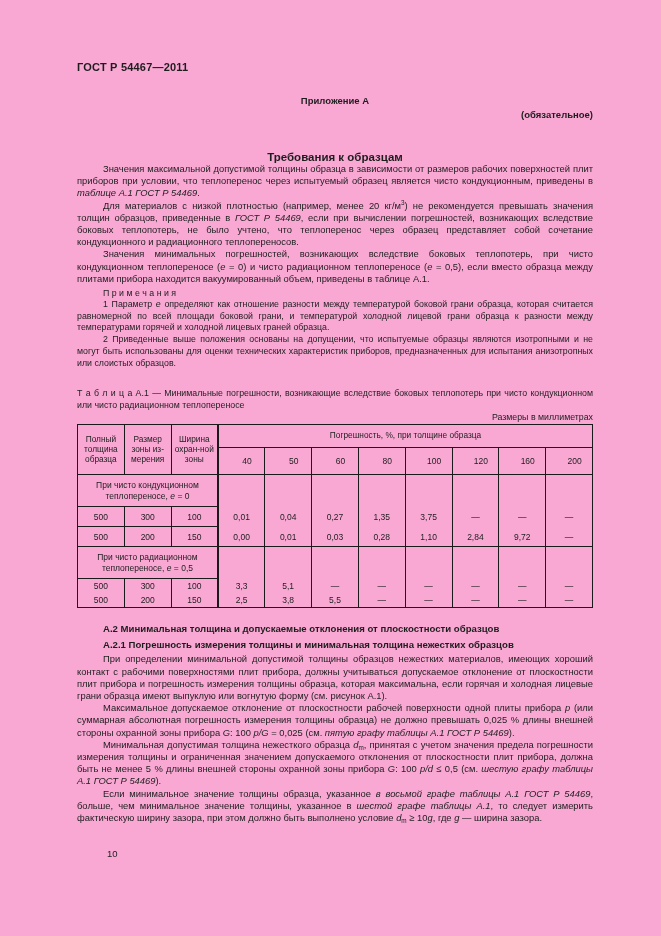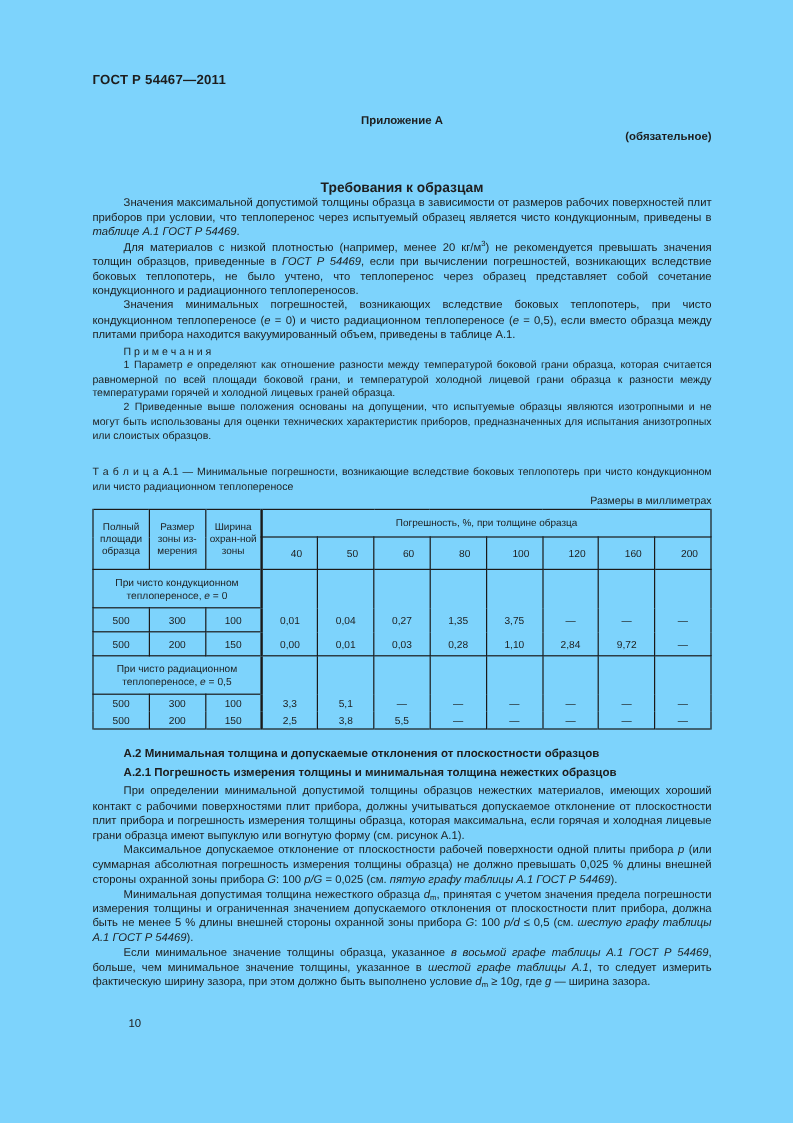--- a/index.html
+++ b/index.html
@@ -1,17 +1,17 @@
 <!DOCTYPE html>
 <html><head>
 <meta charset="utf-8">
 <style>
   html,body { margin:0; padding:0; background:#ffffff; }
   .page {
-    position:relative; width:661px; height:936px; background:#7dd3fc;
+    position:relative; width:661px; height:936px; background:#f9a8d4;
     font-family:"Liberation Sans", sans-serif; color:#1d1d1d; overflow:hidden;
   }
   .content { position:absolute; left:77px; top:0; width:516px; }
 
   .doc-number { margin-top:61px; font-size:11px; font-weight:bold; letter-spacing:.2px; }
   .apx-title  { text-align:center; font-weight:bold; font-size:9.5px; margin-top:22px; }
   .apx-sub    { text-align:right; font-weight:bold; font-size:9.5px; margin-top:3px; }
   .main-title { text-align:center; font-weight:bold; font-size:11.5px; margin-top:31px; }
 
   .h1 { font-weight:bold; font-size:9.6px; margin:21px 0 2px 26px; }
@@ -87,21 +87,21 @@
           <col>
           <col>
           <col>
           <col>
           <col>
           <col>
           <col>
       </colgroup>
       <thead>
         <tr class="span-row">
-          <th class="colhead" rowspan="2">Полный площади образца</th>
+          <th class="colhead" rowspan="2">Полный толщина образца</th>
           <th class="colhead" rowspan="2">Размер зоны из-мерения</th>
           <th class="colhead thick-r" rowspan="2">Ширина охран-ной зоны</th>
           <th class="colhead" colspan="8">Погрешность, %, при толщине образца</th>
         </tr>
         <tr class="num-row">
           <th>40</th>
           <th>50</th>
           <th>60</th>
           <th>80</th>
           <th>100</th>

